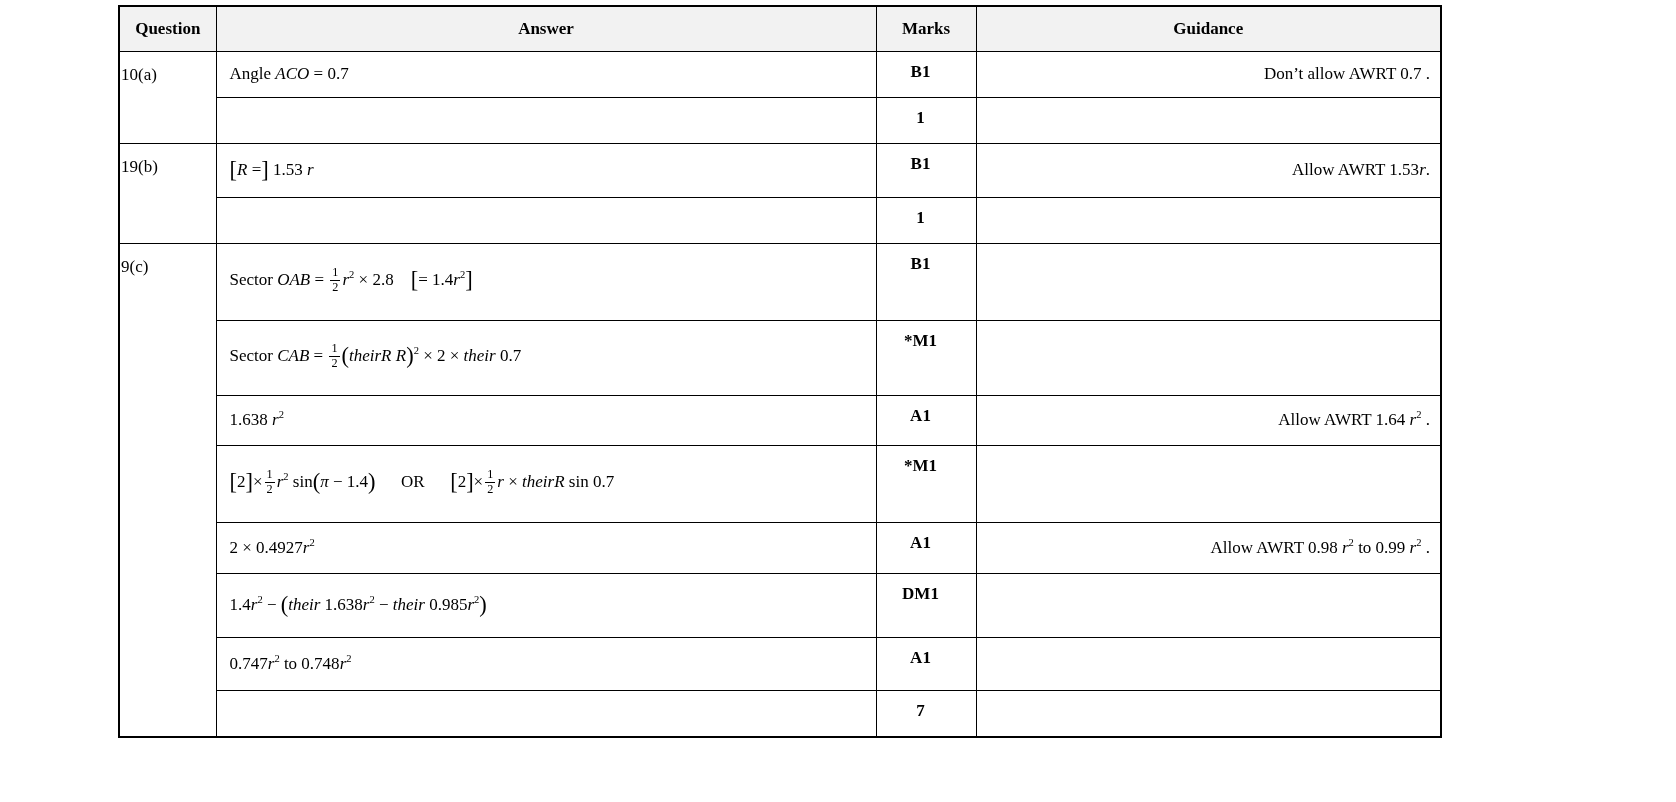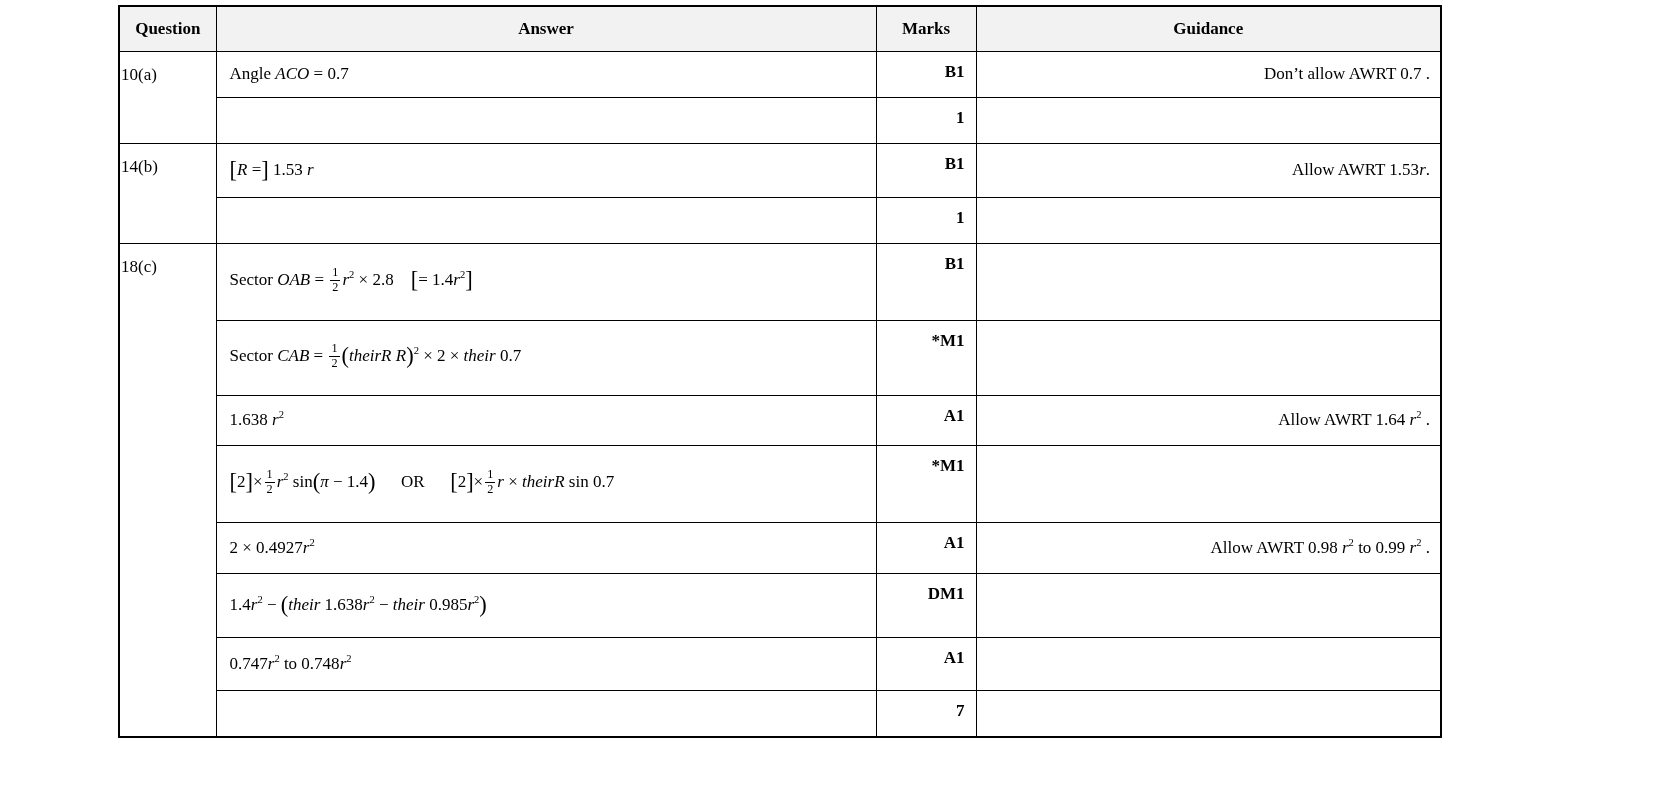--- a/index.html
+++ b/index.html
@@ -42,21 +42,21 @@
     font-size: 17px;
   }
   td.acell {
     vertical-align: middle;
     text-align: left;
     padding: 4px 10px 4px 13px;
     font-size: 17.5px;
   }
   td.mcell {
     vertical-align: top;
-    text-align: right;
+    text-align: center;
     font-weight: bold;
     padding: 10px 11px 0 0;
     font-size: 17.5px;
   }
   td.gcell {
     vertical-align: middle;
     text-align: right;
     padding: 4px 10px 4px 12px;
     font-size: 17.5px;
   }
@@ -118,32 +118,32 @@
         <td class="acell">Angle <i>ACO</i> = 0.7</td>
         <td class="mcell">B1</td>
         <td class="gcell">Don’t allow AWRT 0.7 .</td>
       </tr>
       <tr class="rh46">
         <td class="acell"></td>
         <td class="mcell">1</td>
         <td class="gcell"></td>
       </tr>
       <tr class="rh54">
-        <td class="qcell" rowspan="2">14(b)</td>
+        <td class="qcell" rowspan="2">19(b)</td>
         <td class="acell"><span class="tallb">[</span><i>R</i> =<span class="tallb">]</span> 1.53 <i>r</i></td>
         <td class="mcell">B1</td>
         <td class="gcell">Allow AWRT 1.53<i>r</i>.</td>
       </tr>
       <tr class="rh46">
         <td class="acell"></td>
         <td class="mcell">1</td>
         <td class="gcell"></td>
       </tr>
       <tr class="rh77">
-        <td class="qcell" rowspan="8">18(c)</td>
+        <td class="qcell" rowspan="8">9(c)</td>
         <td class="acell">Sector <i>OAB</i> = <span class="frac"><span class="num">1</span><span class="den">2</span></span><i>r</i><sup>2</sup> × 2.8  <span class="tallb">[</span>= 1.4<i>r</i><sup>2</sup><span class="tallb">]</span></td>
         <td class="mcell">B1</td>
         <td class="gcell"></td>
       </tr>
       <tr class="rh75">
         <td class="acell">Sector <i>CAB</i> = <span class="frac"><span class="num">1</span><span class="den">2</span></span><span class="tallb">(</span><i>theirR R</i><span class="tallb">)</span><sup>2</sup> × 2 × <i>their</i> 0.7</td>
         <td class="mcell">*M1</td>
         <td class="gcell"></td>
       </tr>
       <tr class="rh50">

